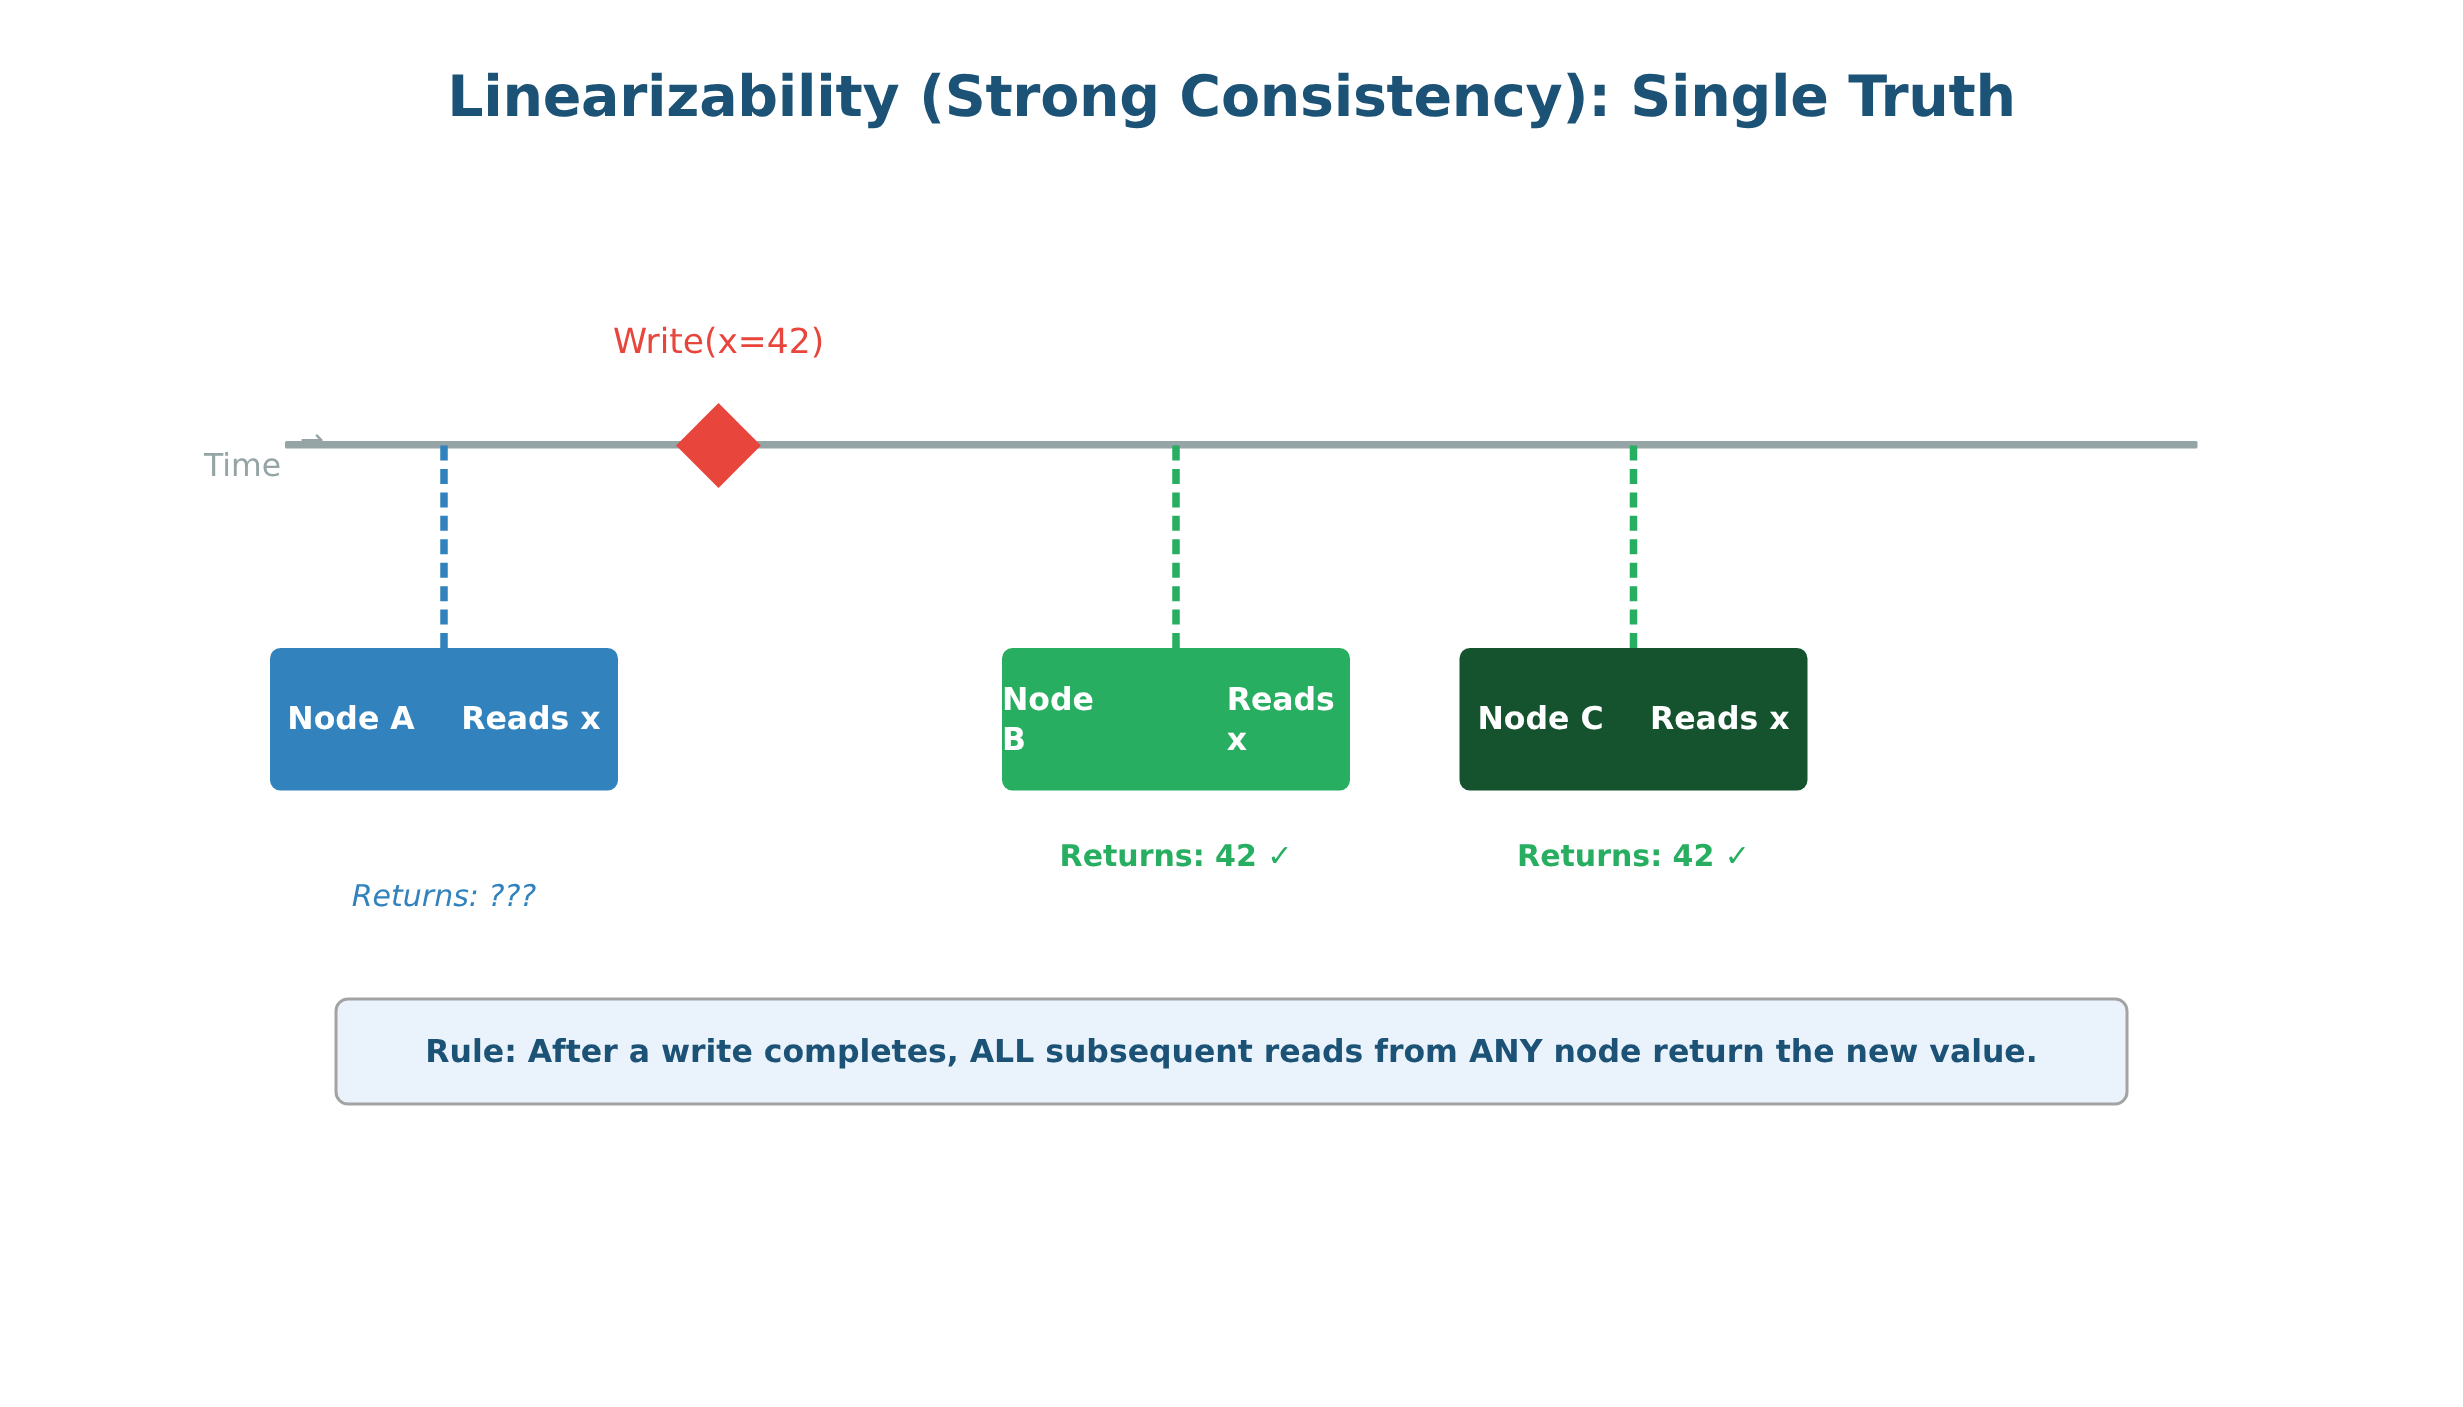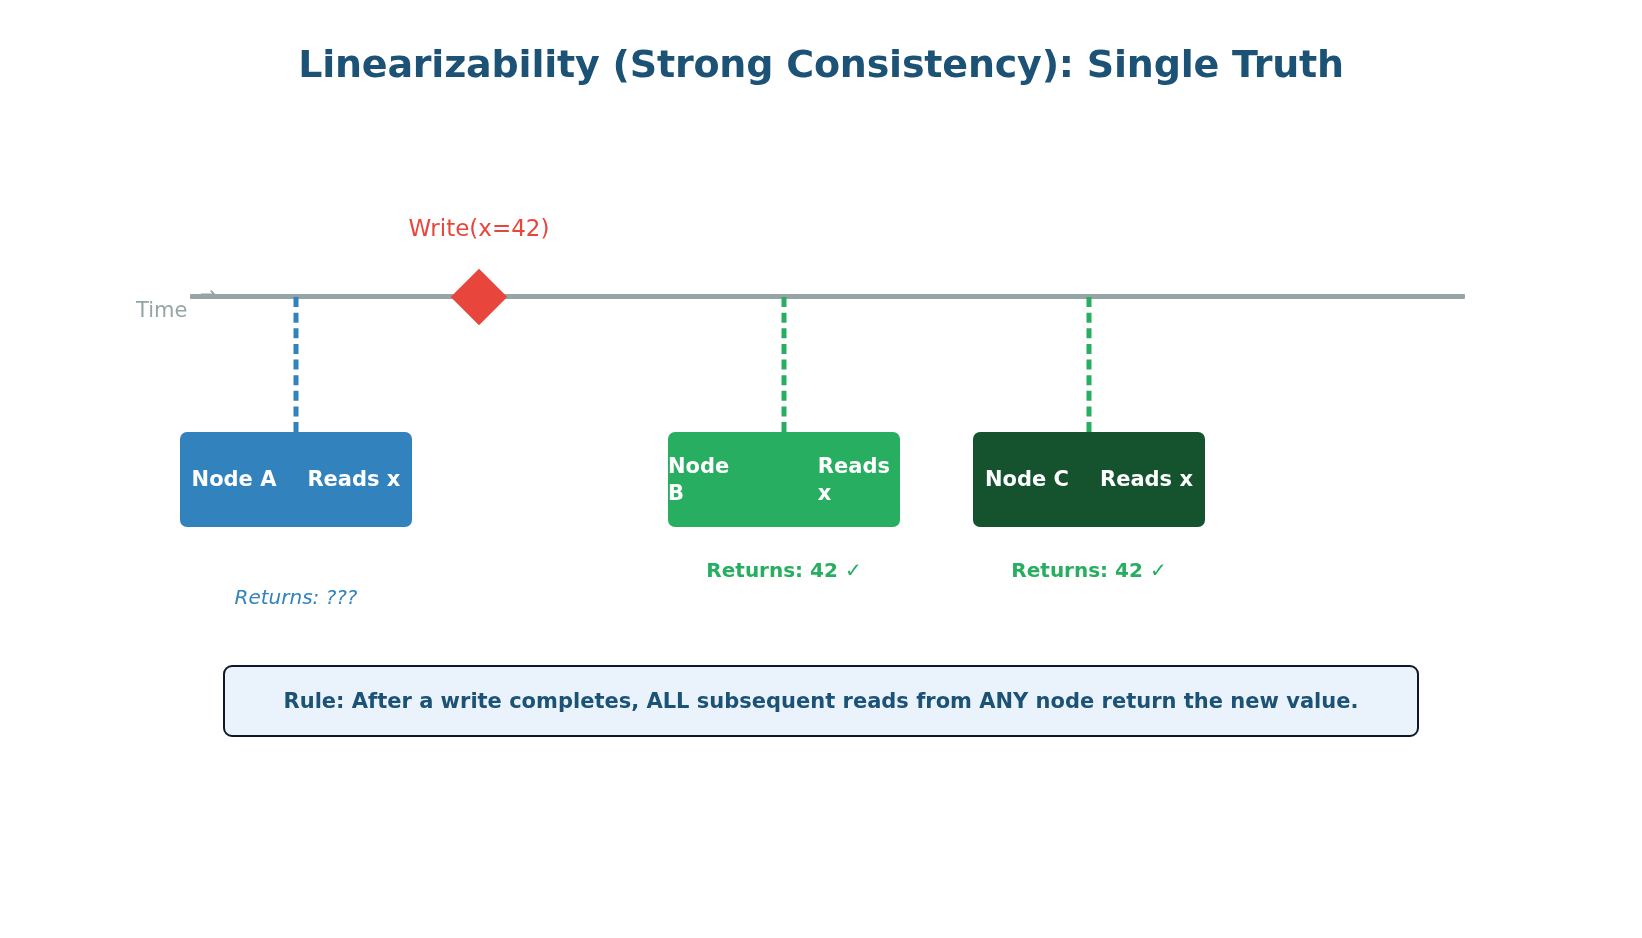--- a/index.html
+++ b/index.html
@@ -121,21 +121,21 @@
 
   
   .rule-box {
     position: absolute;
     left: 223px;
     top: 665px;
     width: 1196px;
     height: 72px;
     box-sizing: border-box;
     background: #eaf2fb;
-    border: 2px solid #0f172a;
+    border: 2px solid #a3a3a3;
     border-radius: 9px;
     display: flex;
     flex-direction: column;
     align-items: center;
     justify-content: center;
     color: #1b5276;
     font-size: 21px;
     font-weight: bold;
     line-height: 1.38;
     text-align: center;

